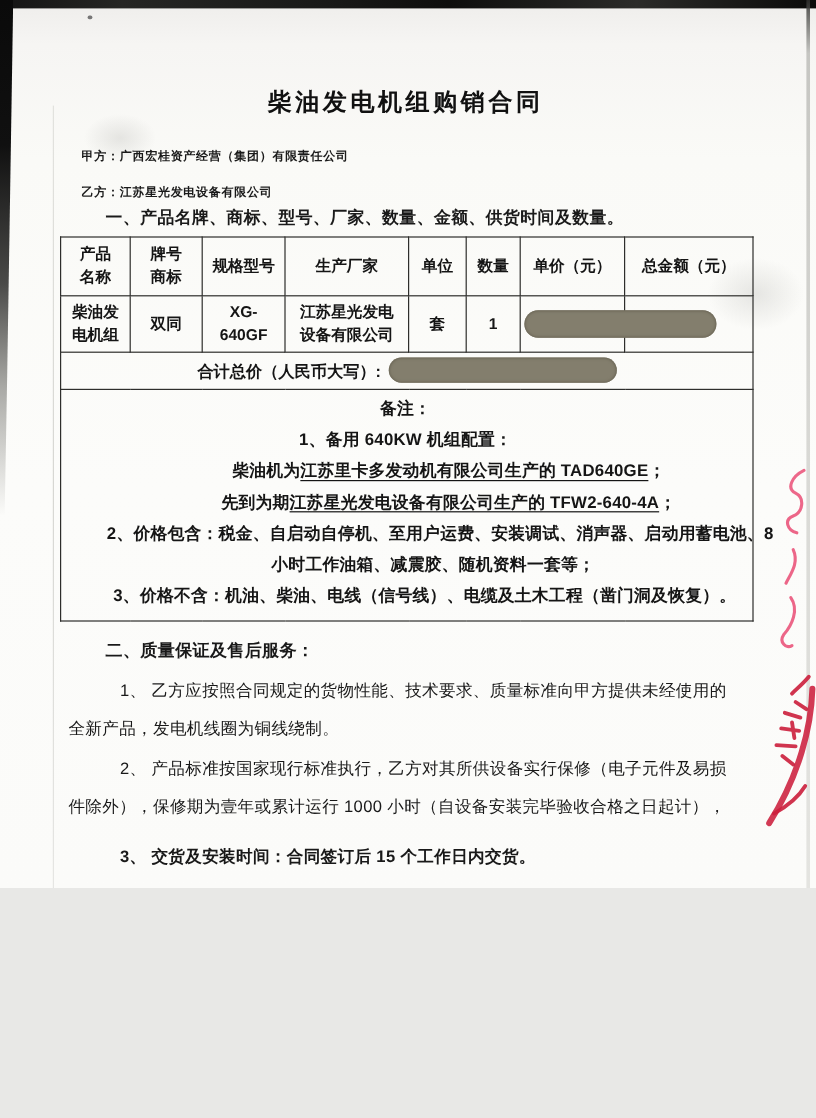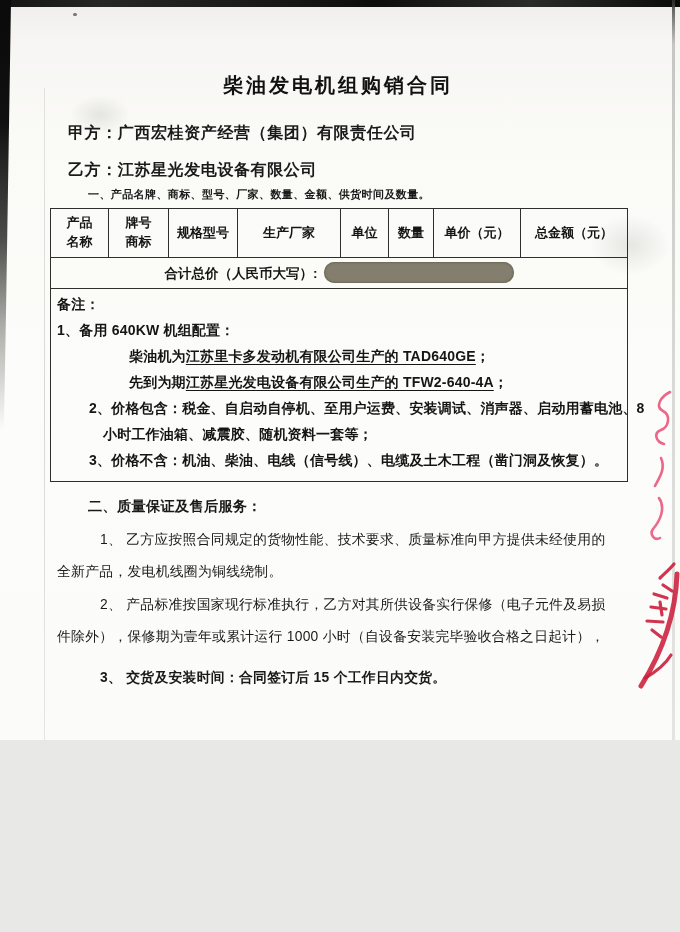--- a/index.html
+++ b/index.html
@@ -23,43 +23,43 @@
   .smudge{position:absolute;background:radial-gradient(closest-side,rgba(190,190,186,.35),rgba(190,190,186,0));}
   .smudge.s1{left:590px;top:215px;width:80px;height:60px;}
   .smudge.s2{left:70px;top:95px;width:60px;height:40px;}
 
   .content{position:absolute;left:55px;top:0;width:566px;}
   .nowrap{white-space:nowrap;}
   .preline{white-space:pre-line;}
 
   h1.title{margin:72px 0 0;text-align:center;font-size:20px;font-weight:700;
     letter-spacing:3px;color:#111;}
-  .party{margin:24px 0 0 13px;font-size:16px;font-weight:700;letter-spacing:.6px;}
+  .party{margin:24px 0 0 13px;font-size:10px;font-weight:700;letter-spacing:.6px;}
   .party + .party{margin-top:16px;}
 
   .intro{margin-top:14px;font-size:14px;font-weight:700;line-height:30px;letter-spacing:.5px;}
   .intro .indent{text-indent:42px;}
   .hl{background:#c7cccf;padding:0 2px;}
 
-  .sec-heading{margin:6px 0 0 33px;font-size:11px;font-weight:700;letter-spacing:.4px;}
+  .sec-heading{margin:6px 0 0 33px;font-size:14px;font-weight:700;letter-spacing:.4px;}
 
   table.products{border-collapse:collapse;margin:6px 0 0 -5px;width:577px;table-layout:fixed;
     font-size:13px;font-weight:700;color:#151515;}
   table.products td,table.products th{border:1.3px solid #2e2e2c;text-align:center;
     vertical-align:middle;padding:2px 3px;line-height:1.45;}
   table.products thead th{height:44px;font-weight:700;}
   table.products .data-row td{height:42px;}
   td.price-cell{position:relative;}
   .blob{
     background:#837e6d;border-radius:12px;box-shadow:inset 0 0 2px 1px #6e6959;}
   .blob.over-cells{position:absolute;left:3px;top:50%;transform:translateY(-50%);
     width:160px;height:23px;z-index:2;}
   .blob.inline{display:inline-block;width:190px;height:21px;vertical-align:-5px;margin-left:6px;border-radius:11px;}
   tr.total-row td{text-align:center;padding:4px 6px;font-size:13.5px;}
-  tr.notes-row td{text-align:left;padding:6px 8px 12px 6px;font-size:14px;}
+  tr.notes-row td{text-align:center;padding:6px 8px 12px 6px;font-size:14px;}
   .note-line{margin-top:9px;line-height:17px;letter-spacing:.2px;}
   .note-line.first{margin-top:1px;}
   .ind-sub{margin-left:72px;}
   .ind-num{margin-left:32px;}
   .ind-cont{margin-left:46px;}
   .uline{text-decoration:underline;text-underline-offset:3px;}
 
   .sec2{font-size:13.8px;letter-spacing:.3px;color:#191919;}
   .sec2 .heading{margin:15px 0 0 33px;font-size:14.2px;font-weight:700;}
   .sec2 .line{line-height:18px;}
@@ -133,20 +133,34 @@
 商标</th>
           <th>规格型号</th>
           <th>生产厂家</th>
           <th>单位</th>
           <th>数量</th>
           <th>单价（元）</th>
           <th>总金额（元）</th>
         </tr>
       </thead>
       <tbody>
+        <tr class="data-row">
+          <td class="preline">柴油发
+电机组</td>
+          <td>双同</td>
+          <td>XG-640GF</td>
+          <td class="preline">江苏星光发电
+设备有限公司</td>
+          <td>套</td>
+          <td>1</td>
+          <td class="price-cell">
+            <div class="blob over-cells"></div>
+          </td>
+          <td></td>
+        </tr>
         <tr class="total-row">
           <td colspan="8" class="nowrap">
             <span>合计总价（人民币大写）:</span><span class="blob inline"></span>
           </td>
         </tr>
         <tr class="notes-row">
           <td colspan="8">
             <div class="note-line first nowrap">备注：</div>
             <div class="note-line nowrap">1、备用 640KW 机组配置：</div>
             <div class="note-line ind-sub nowrap">

